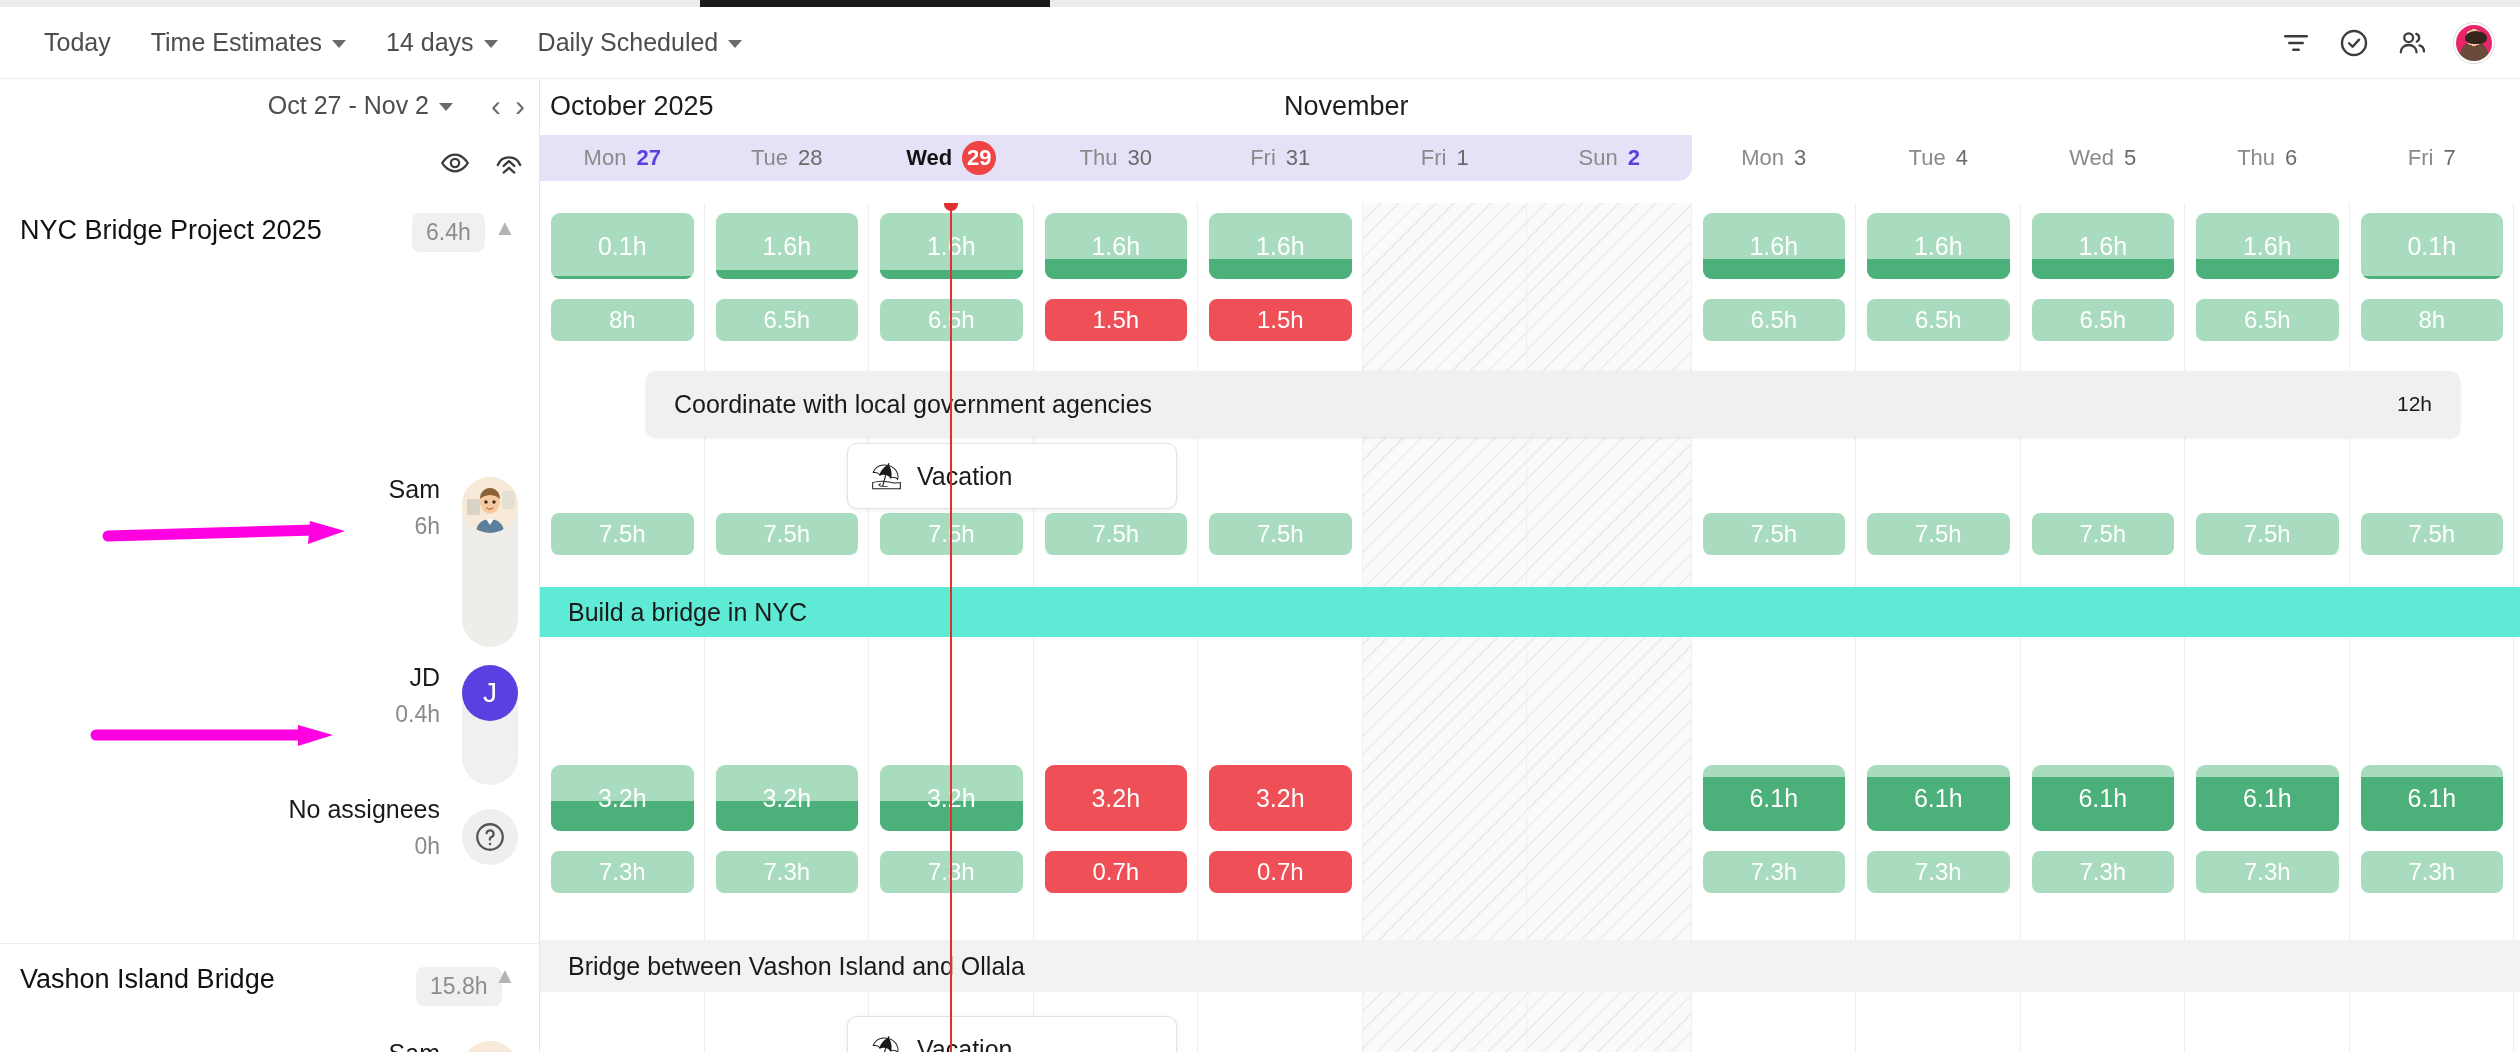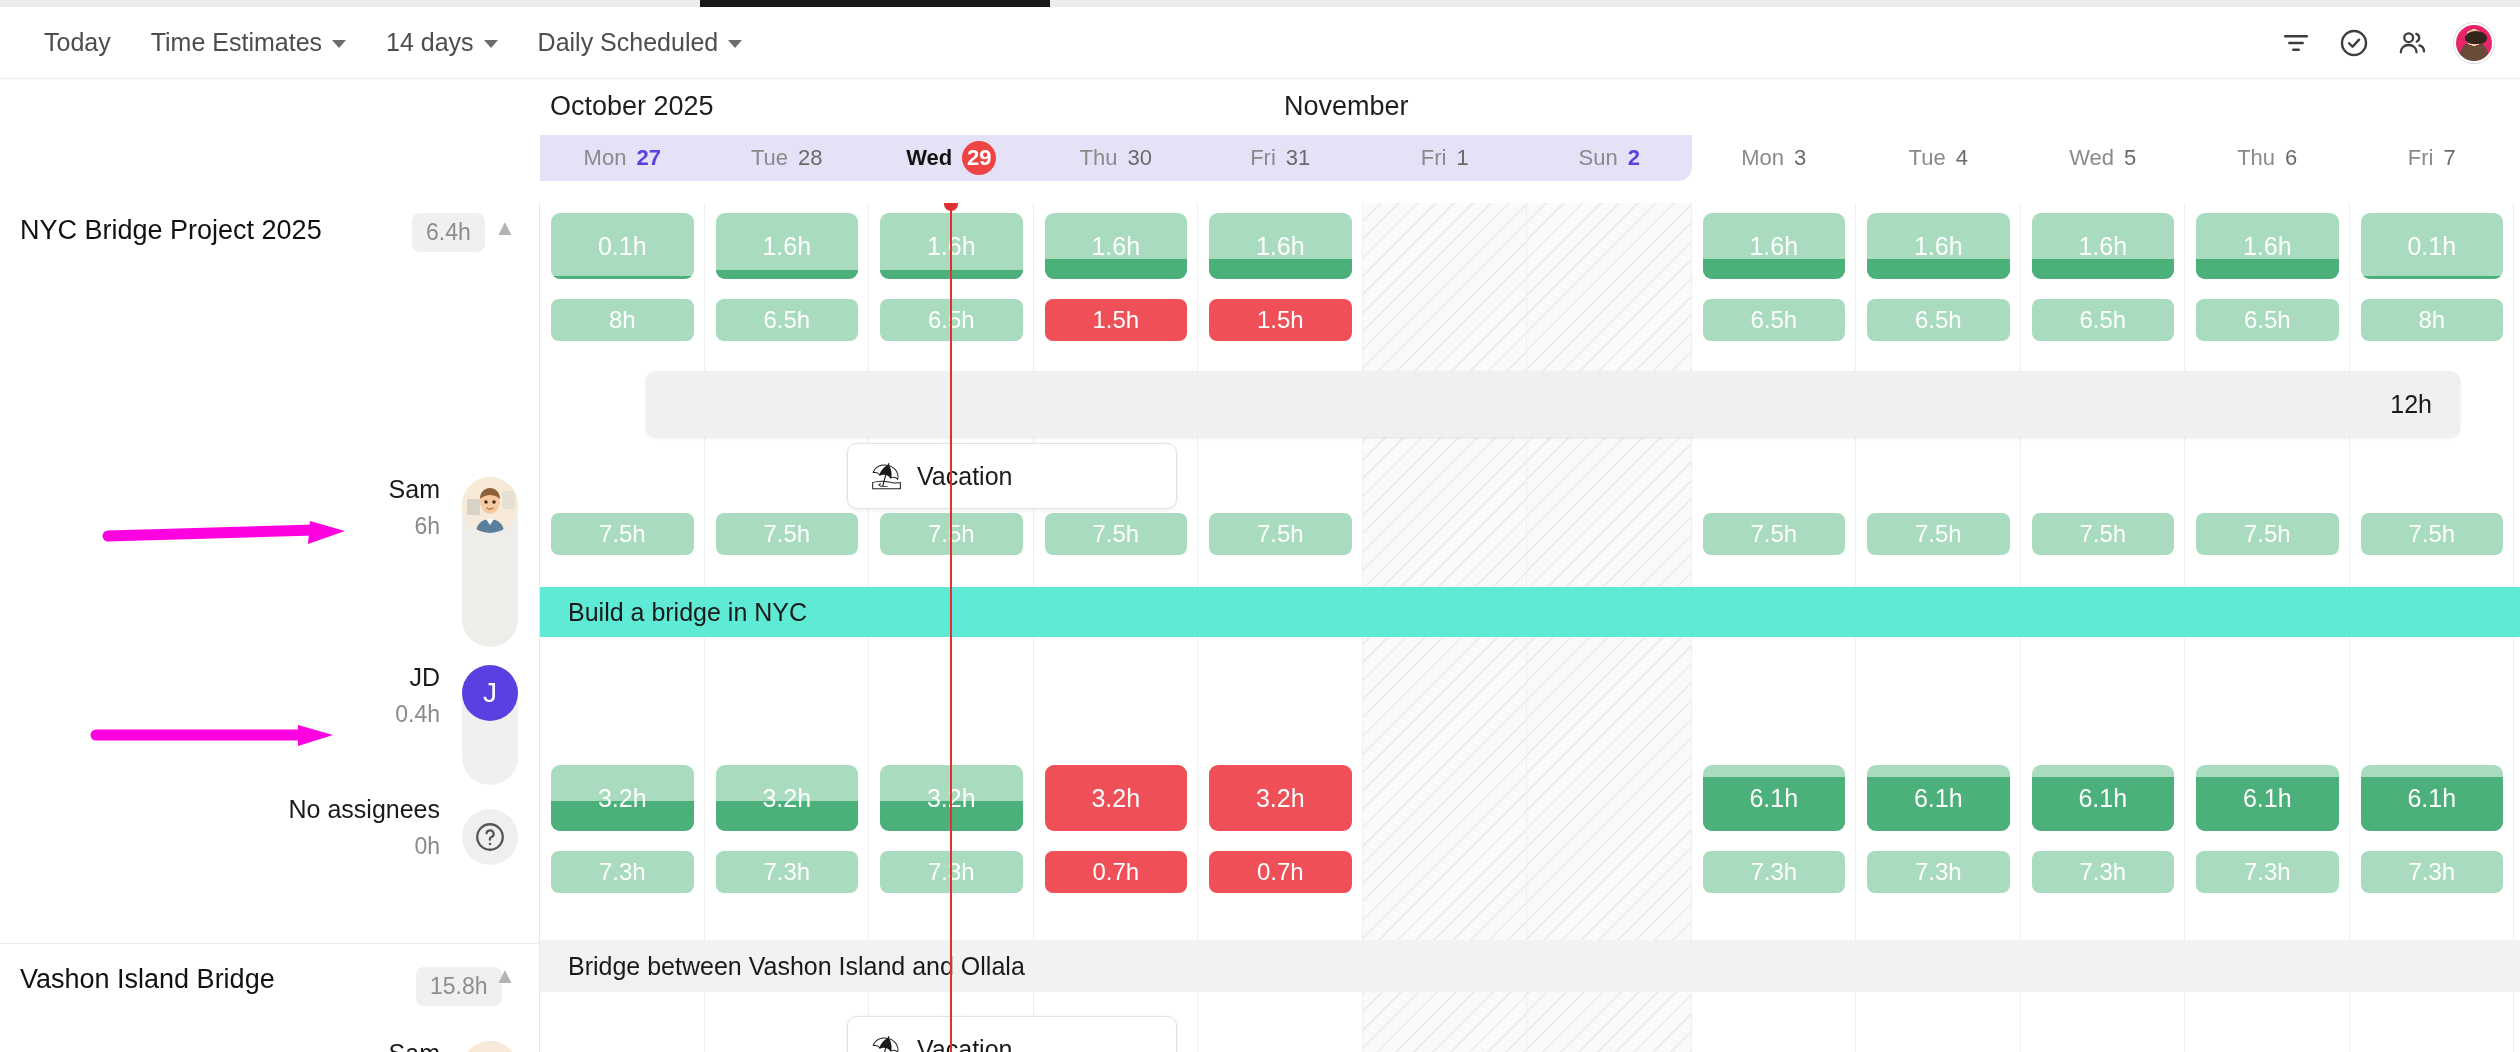--- a/index.html
+++ b/index.html
@@ -113,21 +113,21 @@
   .hcell .fill { position:absolute; left:0; bottom:0; width:100%; background:#4cb07a; }
   .hcell .lbl { position:relative; z-index:2; }
   .hcell.green { background:#a9dcbf; }
   .hcell.red { background:#ef5058; }
   .hcell.small { height:42px; border-radius:8px; font-size:24px; }
 
   
   .taskbar { position:absolute; height:66px; border-radius:10px; background:#f0f0f0;
     display:flex; align-items:center; padding:0 28px; font-size:25px; color:#1a1a1a;
     box-shadow:0 1px 3px rgba(0,0,0,.10); cursor:pointer; z-index:5; }
-  .taskbar .right { margin-left:auto; font-size:25px; color:#1a1a1a; }
+  .taskbar .right { margin-left:auto; font-size:21px; color:#1a1a1a; }
   .taskbar.flat { background:#f2f2f2; box-shadow:none; border-radius:0; }
   .taskbar.purple { background:#5eead4; border-radius:0; box-shadow:none; }
   .vacbar { position:absolute; height:66px; border-radius:10px; background:#fff;
     border:1px solid #e2e2e2; box-shadow:0 1px 4px rgba(0,0,0,.08);
     display:flex; align-items:center; gap:14px; padding:0 22px;
     font-size:25px; color:#1a1a1a; cursor:pointer; z-index:6; }
 
   .rowline { position:absolute; left:0; width:2520px; height:1px; background:#ededed; }
   .arrow { position:absolute; height:26px; z-index:9; }
   .arrow svg { display:block; }
@@ -178,20 +178,45 @@
           <circle cx="9.5" cy="8" r="3.3"></circle>
             <path d="M3.6 19c0-3.3 2.6-5.5 5.9-5.5S15.4 15.7 15.4 19"></path>
           <path d="M15.2 5.2a3.1 3.1 0 0 1 .3 5.8"></path>
             <path d="M17.6 13.8c2.1.6 3.4 2.4 3.4 4.6"></path>
         </svg>
       </span>
       <div class="avatar-top"></div>
     </div>
   </div>
 
+  <div class="subbar">
+    <div class="daterange">
+      <span>Oct 27 - Nov 2</span>
+      <i class="caret"></i>
+    </div>
+    <div class="nav-arrows">
+      <span class="narrow">‹</span>
+      <span class="narrow">›</span>
+    </div>
+    <div class="eye-row">
+      <span class="ic">
+        <svg width="32" height="32" viewBox="0 0 24 24" fill="none" stroke="#3c3c3c" stroke-width="1.7">
+          <path d="M2.4 12S6 5.8 12 5.8 21.6 12 21.6 12 18 18.2 12 18.2 2.4 12 2.4 12z"></path>
+          <circle cx="12" cy="12" r="3.1"></circle>
+        </svg>
+      </span>
+      <span class="ic">
+        <svg width="32" height="32" viewBox="0 0 24 24" fill="none" stroke="#3c3c3c" stroke-width="1.7" stroke-linecap="round" stroke-linejoin="round">
+          <path d="M3.6 13.5a9 9 0 0 1 16.8 0"></path>
+            <path d="M8 14.2l4-3.6 4 3.6"></path>
+            <path d="M8 19.2l4-3.6 4 3.6"></path>
+        </svg>
+      </span>
+    </div>
+  </div>
 
   <div class="cal-head">
     <div class="monthlabels" id="month-labels">
         <div class="mlabel" style="left: 10px;">October 2025</div>
         <div class="mlabel" style="left: 744px;">November</div>
       </div>
     <div class="weekband" id="week-band" style="left: 0px; width: 1152px;"></div>
     <div class="daysrow" id="days-row">
         <div class="daycell accent">
           <span class="dow">Mon</span>
@@ -425,20 +450,21 @@
           <div class="hcell green small" style="left: 1491.5px; top: 648px; width: 142.5px;">
             <span class="lbl">7.3h</span>
           </div>
           <div class="hcell green small" style="left: 1656px; top: 648px; width: 142.5px;">
             <span class="lbl">7.3h</span>
           </div>
           <div class="hcell green small" style="left: 1820.5px; top: 648px; width: 142.5px;">
             <span class="lbl">7.3h</span>
           </div>
           <div class="taskbar" style="left: 106px; top: 168px; width: 1814px;">
+            <span>Coordinate with local government agencies</span>
             <span class="right">12h</span>
           </div>
           <div class="vacbar" style="left: 307px; top: 240px; width: 330px;">
             <span style="font-size: 26px;">⛱</span>
             <span>Vacation</span>
           </div>
           <div class="vacbar" style="left: 307px; top: 813px; width: 330px;">
             <span style="font-size: 26px;">⛱</span>
             <span>Vacation</span>
           </div>

